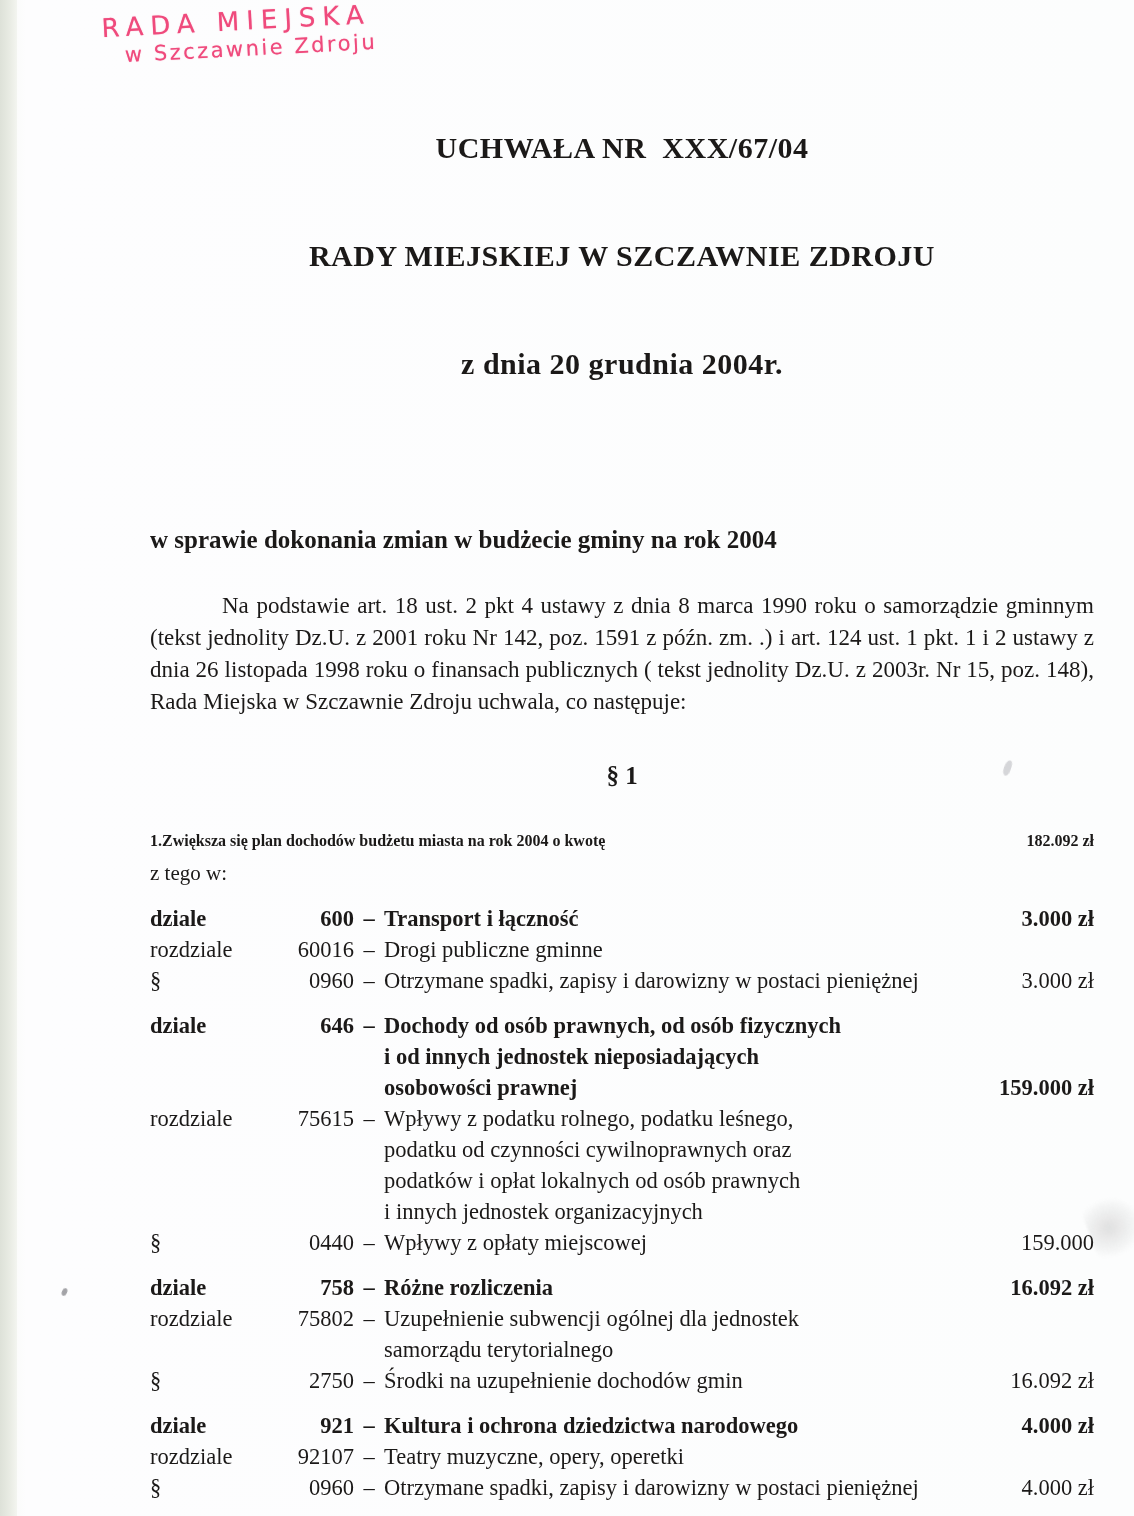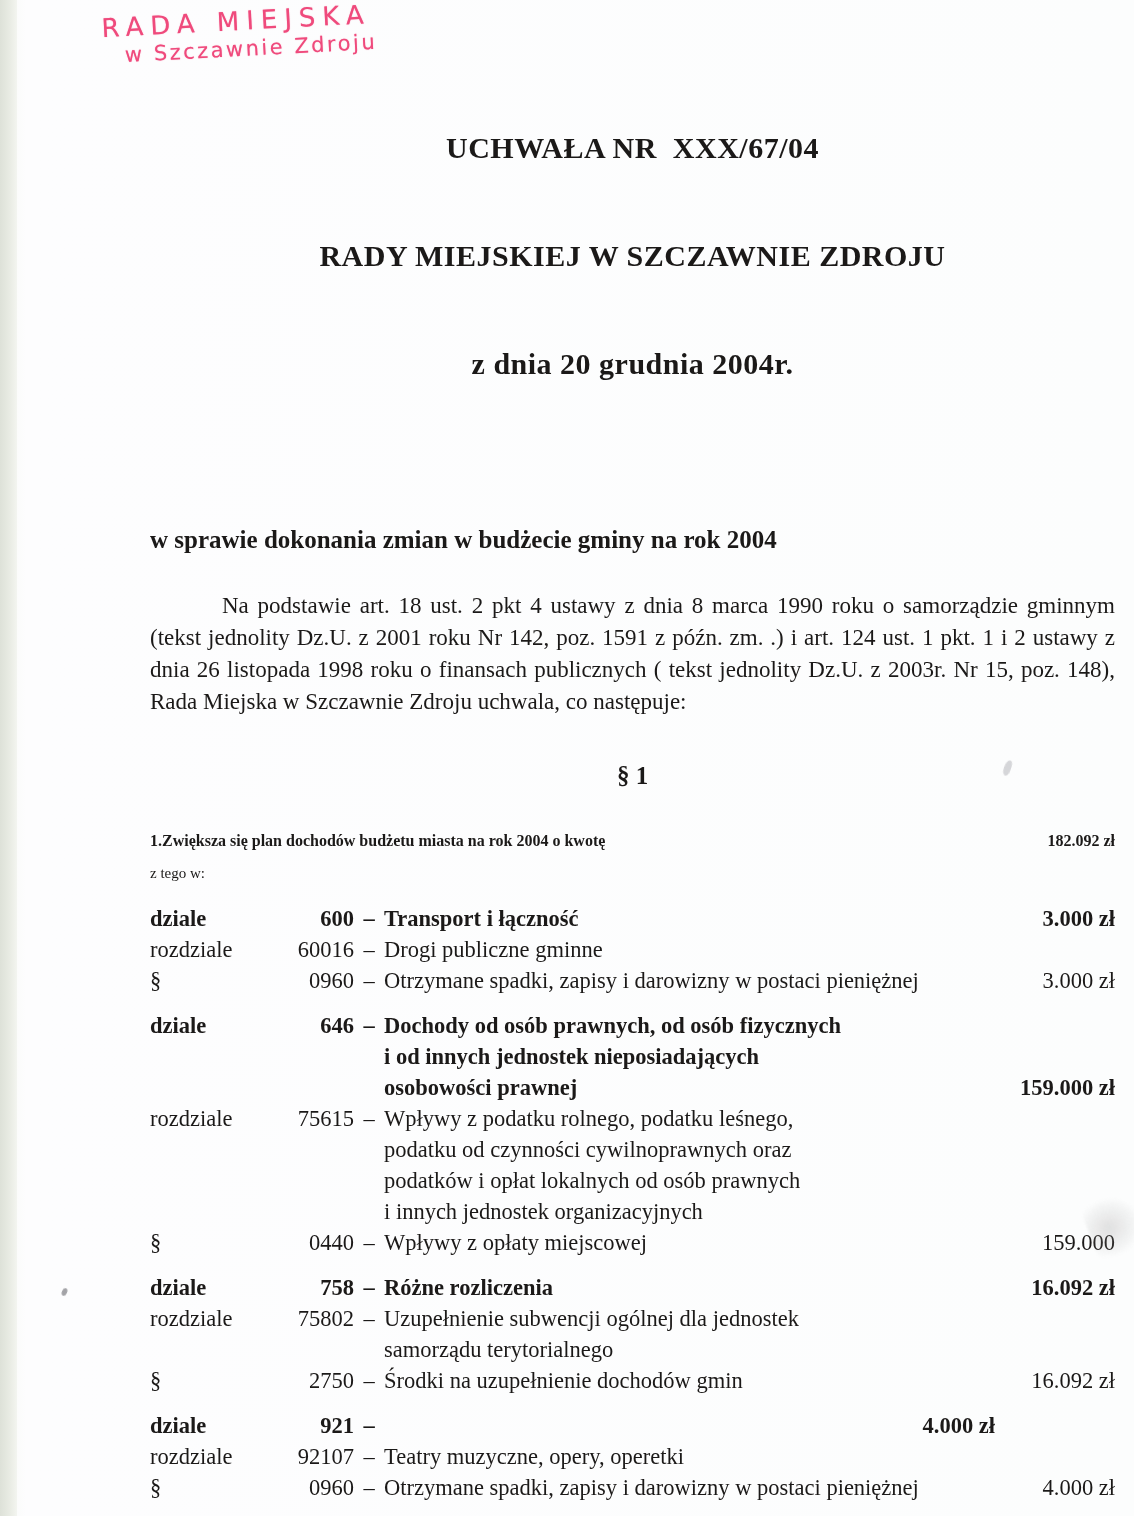--- a/index.html
+++ b/index.html
@@ -21,36 +21,36 @@
   .stamp {
     position:absolute; left:102px; top:6px;
     transform:rotate(-3deg);
     font-family:"DejaVu Sans","Liberation Sans",sans-serif;
     line-height:1.18;
     text-shadow:0 0 1px rgba(242,73,124,.55);
   }
   .stamp-line1 { font-size:26px; letter-spacing:7px; font-weight:500; }
   .stamp-line2 { font-size:21px; letter-spacing:2.5px; font-weight:500; margin-left:22px; }
   
-  .content { position:relative; padding:58px 19px 0 150px; }
+  .content { position:relative; padding:58px 40px 0 150px; }
   .title-block { text-align:center; font-weight:bold; font-size:30px; line-height:36px; white-space:pre-wrap; letter-spacing:.5px; }
   .subject { margin-top:72px; font-weight:bold; font-size:25px; white-space:pre-wrap; }
   .preamble {
     margin-top:36px; font-size:23px; line-height:32px;
     text-align:justify; text-indent:72px;
   }
   .section-mark { margin-top:44px; text-align:center; font-weight:bold; font-size:25px; }
   
   .item-heading {
     margin-top:35px;
     display:grid; grid-template-columns:1fr 190px;
     font-weight:bold; font-size:16px; line-height:32px;
   }
   .item-heading .amt { text-align:right; }
-  .item-subheading { font-size:15px; line-height:32px; }
+  .item-subheading { font-size:21px; line-height:32px; }
   .section { margin-top:14px; }
   .row {
     display:grid;
     grid-template-columns:104px 100px 30px 1fr 120px;
     font-size:22.5px; line-height:31px;
   }
   .row.bold { font-weight:bold; }
   .row .lbl  { }
   .row .code { text-align:right; }
   .row .dash { text-align:center; }
@@ -186,20 +186,21 @@
     <span class="dash">–</span>
     <span class="txt">Środki na uzupełnienie dochodów gmin</span>
     <span class="amt">16.092 zł</span>
   </div>
 </div>
             <div class="section">
   <div class="row bold">
     <span class="lbl">dziale</span>
     <span class="code">921</span>
     <span class="dash">–</span>
+    <span class="txt">Kultura i ochrona dziedzictwa narodowego</span>
     <span class="amt">4.000 zł</span>
   </div>
 
   <div class="row">
     <span class="lbl">rozdziale</span>
     <span class="code">92107</span>
     <span class="dash">–</span>
     <span class="txt">Teatry muzyczne, opery, operetki</span>
     <span class="amt"></span>
   </div>

